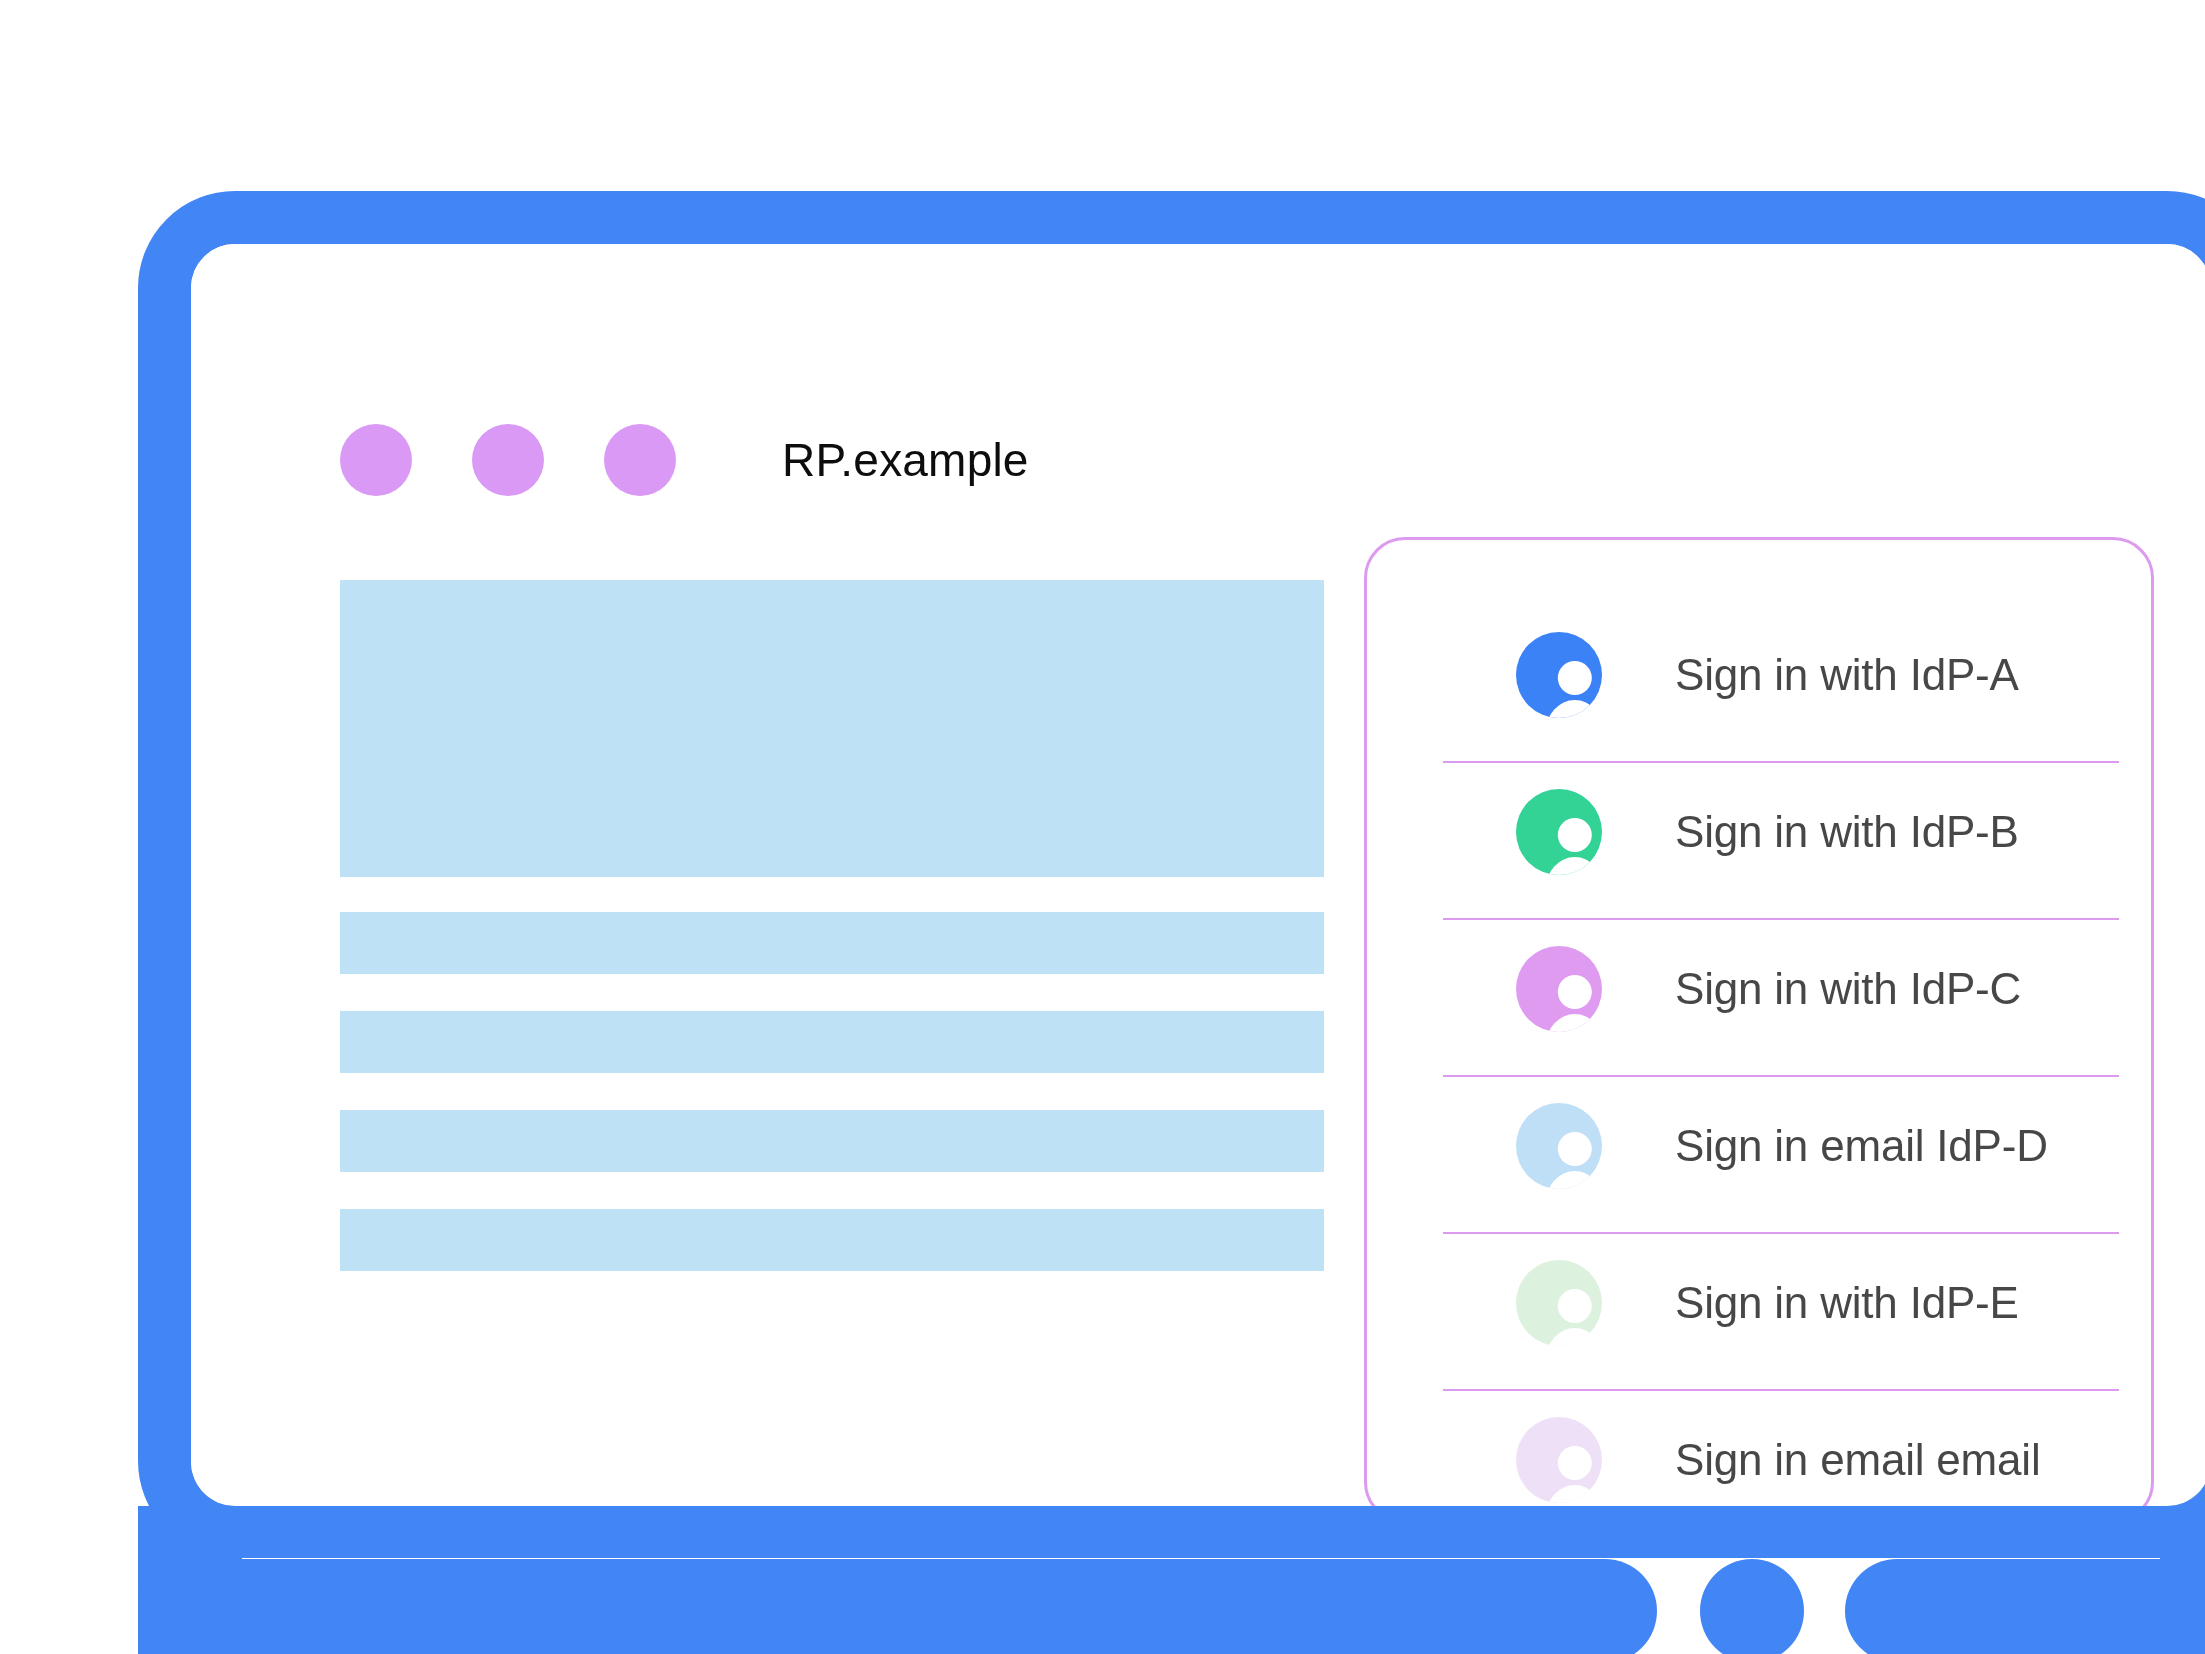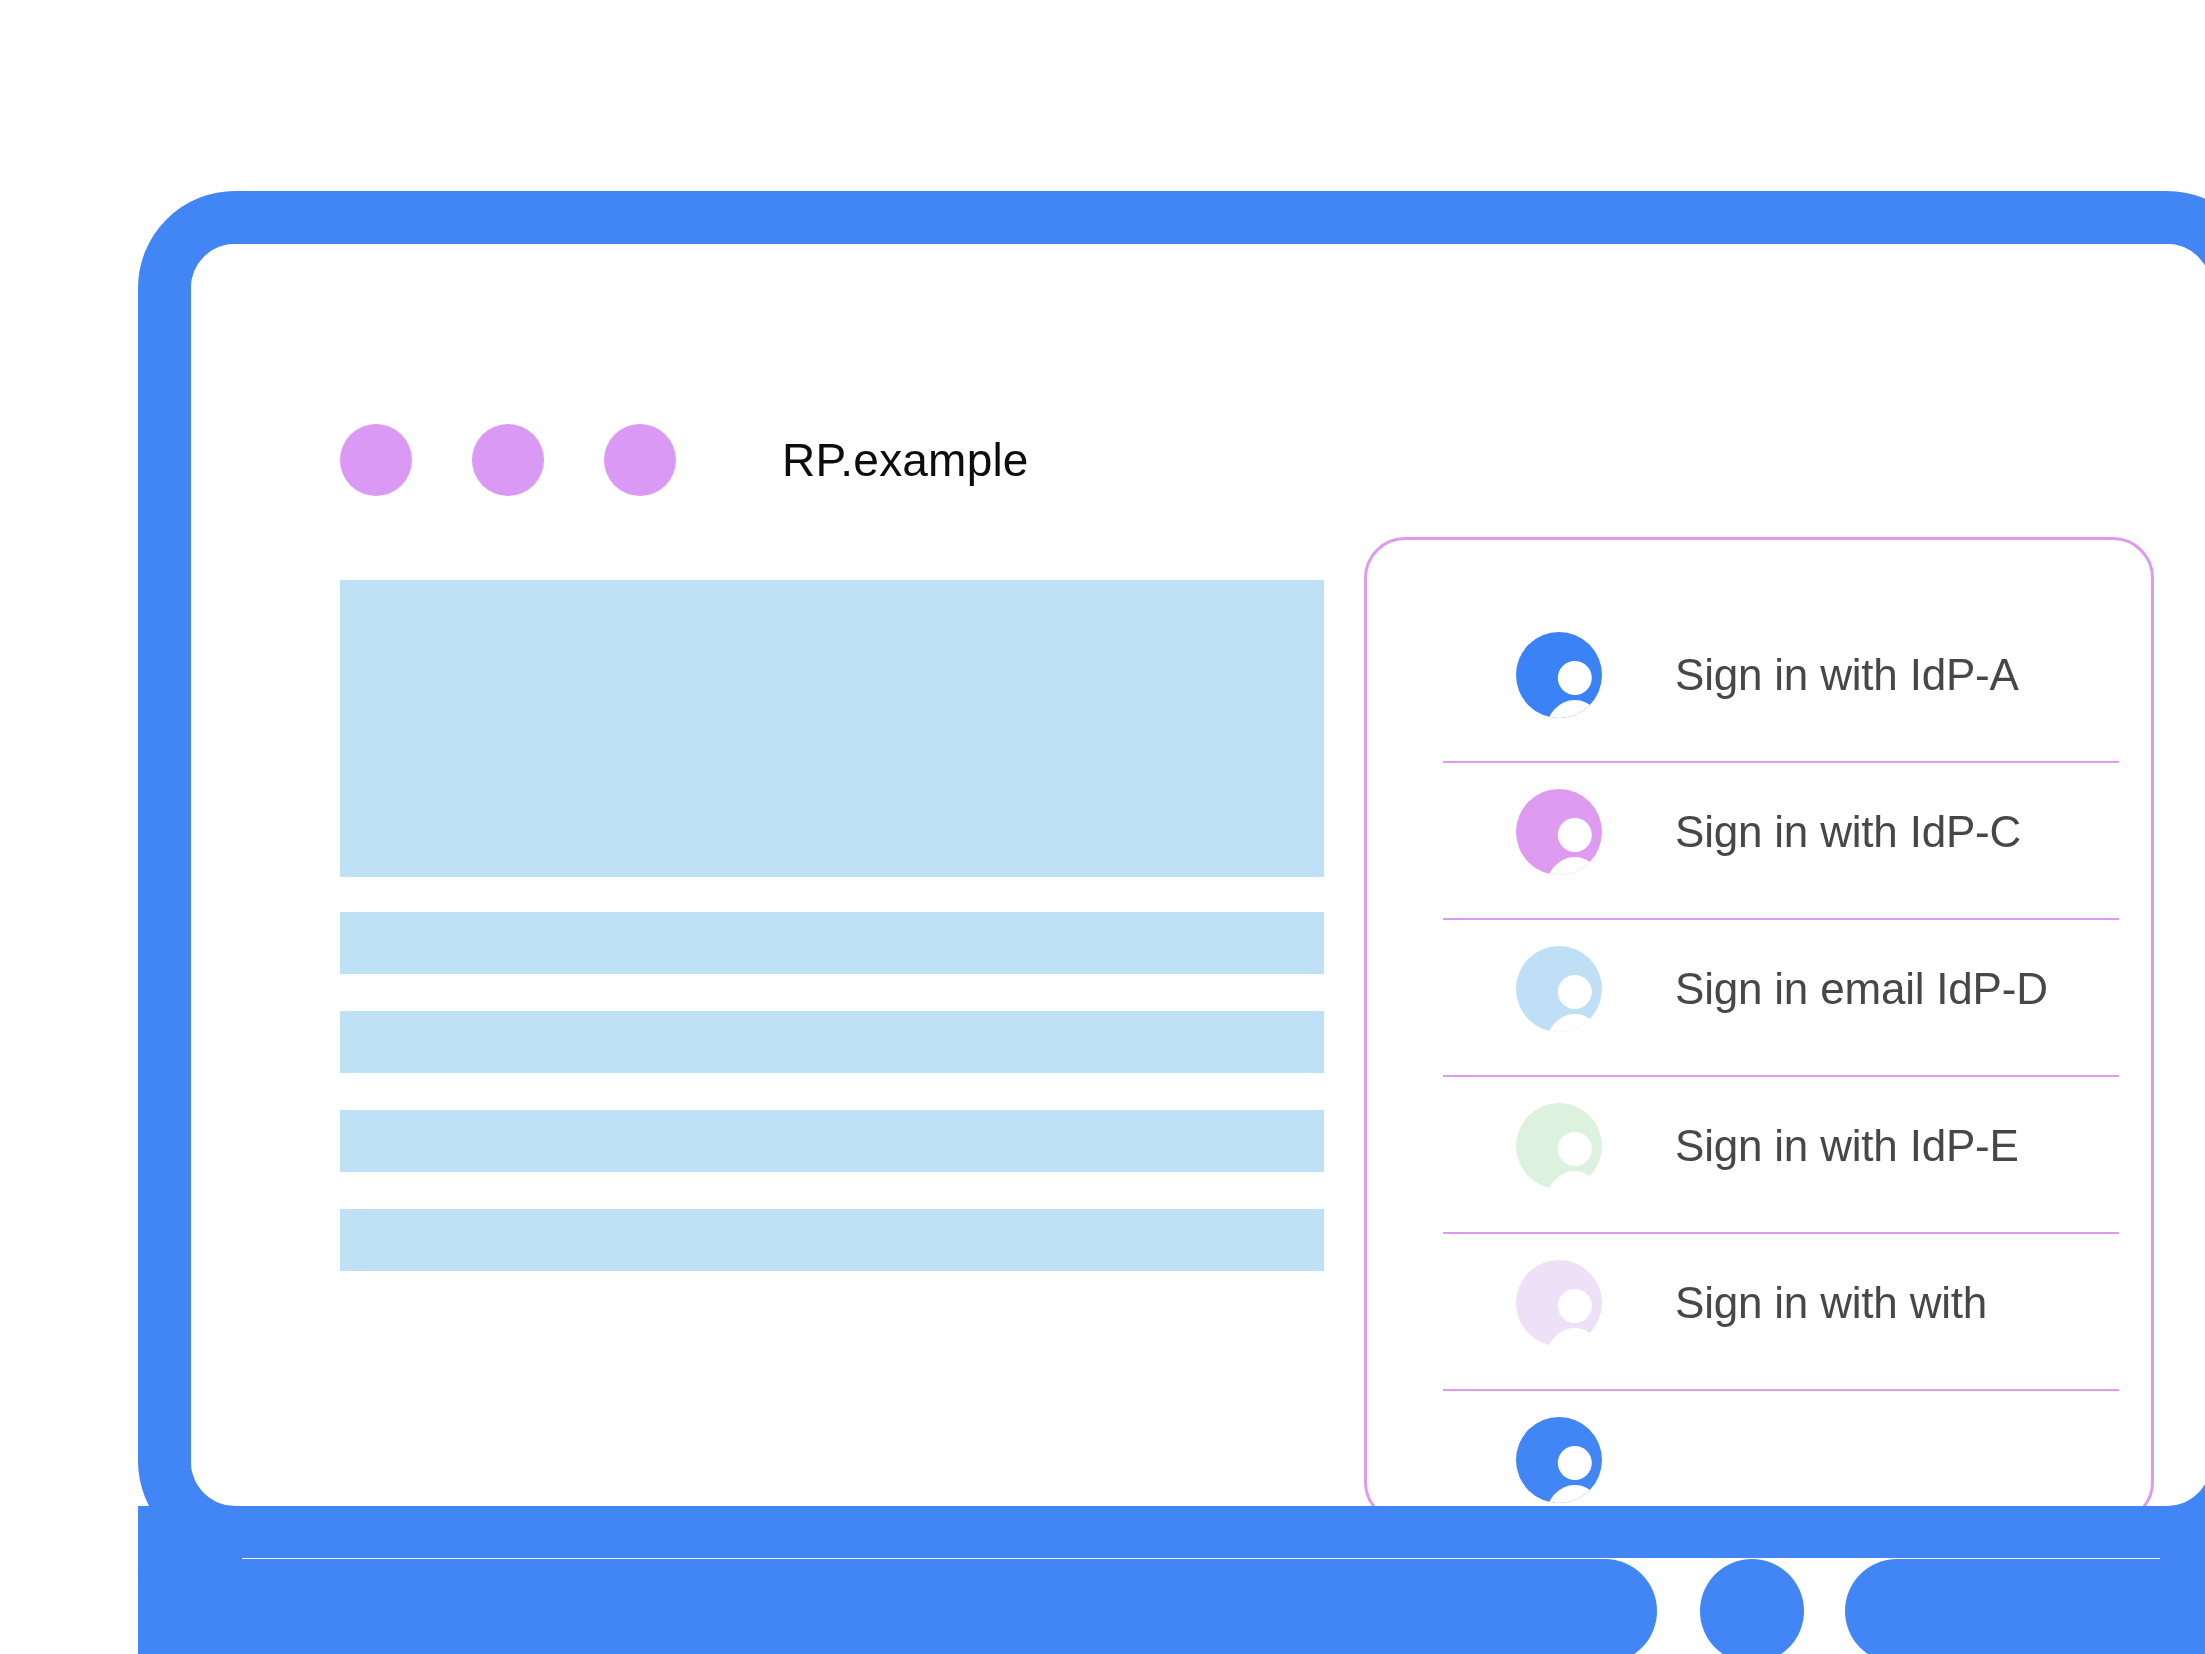--- a/index.html
+++ b/index.html
@@ -194,20 +194,27 @@
     <div class="chooser" style="left:1157px;top:277px;">
       <div class="chooser-list" id="chooser-list">
           <div class="acct-row">
             <div class="avatar" style="background: rgb(59, 130, 246);">
               <div class="head"></div>
               <div class="body"></div>
             </div>
             <div class="acct-label">Sign in with IdP-A</div>
           </div>
           <div class="acct-row">
+            <div class="avatar" style="background: rgb(51, 211, 150);">
+              <div class="head"></div>
+              <div class="body"></div>
+            </div>
+            <div class="acct-label">Sign in with IdP-B</div>
+          </div>
+          <div class="acct-row">
             <div class="avatar" style="background: rgb(222, 155, 240);">
               <div class="head"></div>
               <div class="body"></div>
             </div>
             <div class="acct-label">Sign in with IdP-C</div>
           </div>
           <div class="acct-row">
             <div class="avatar" style="background: rgb(191, 223, 247);">
               <div class="head"></div>
               <div class="body"></div>
@@ -219,21 +226,21 @@
               <div class="head"></div>
               <div class="body"></div>
             </div>
             <div class="acct-label">Sign in with IdP-E</div>
           </div>
           <div class="acct-row">
             <div class="avatar" style="background: rgb(238, 225, 247);">
               <div class="head"></div>
               <div class="body"></div>
             </div>
-            <div class="acct-label">Sign in with with</div>
+            <div class="acct-label">Sign in email email</div>
           </div>
           <div class="acct-row">
             <div class="avatar" style="background: rgb(66, 133, 244);">
               <div class="head"></div>
               <div class="body"></div>
             </div>
           </div>
         </div>
     </div>
 

